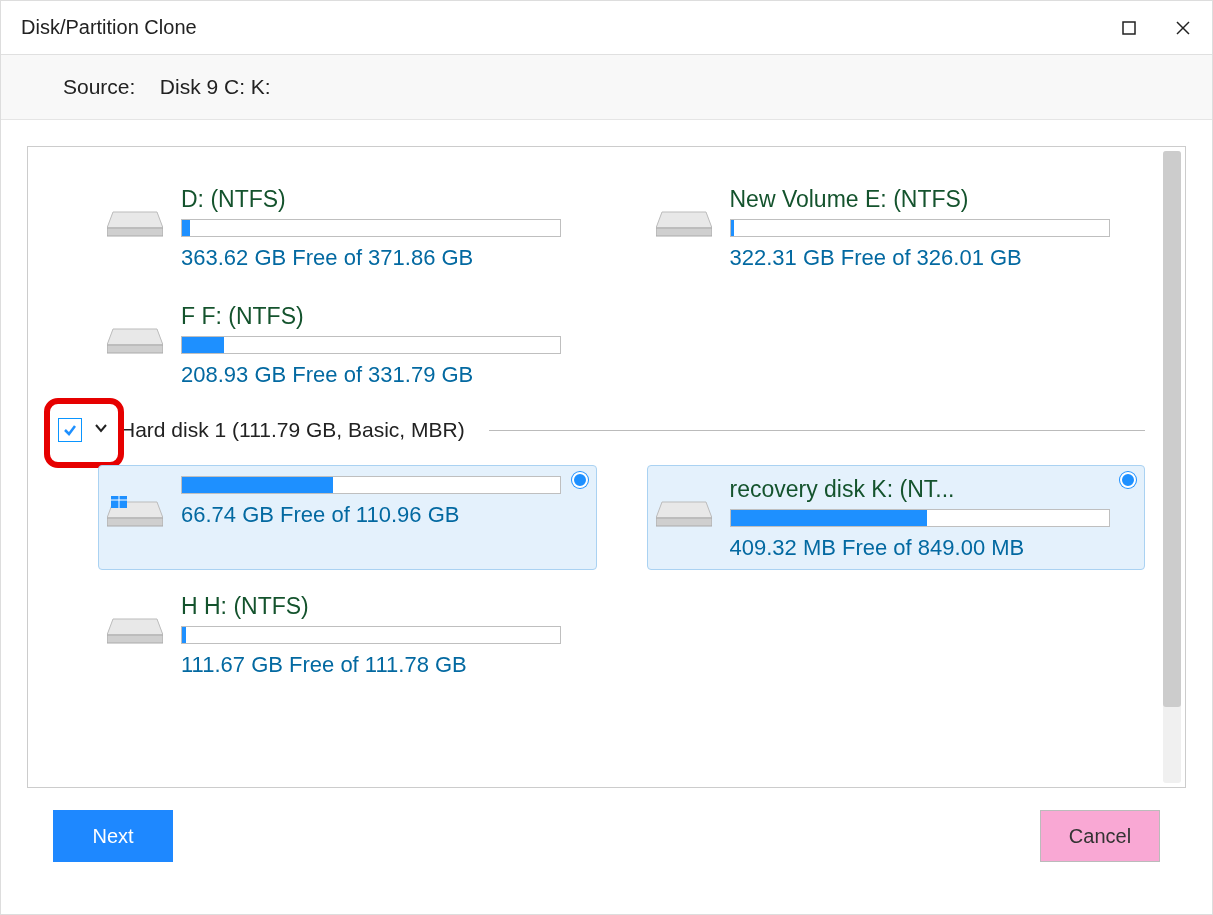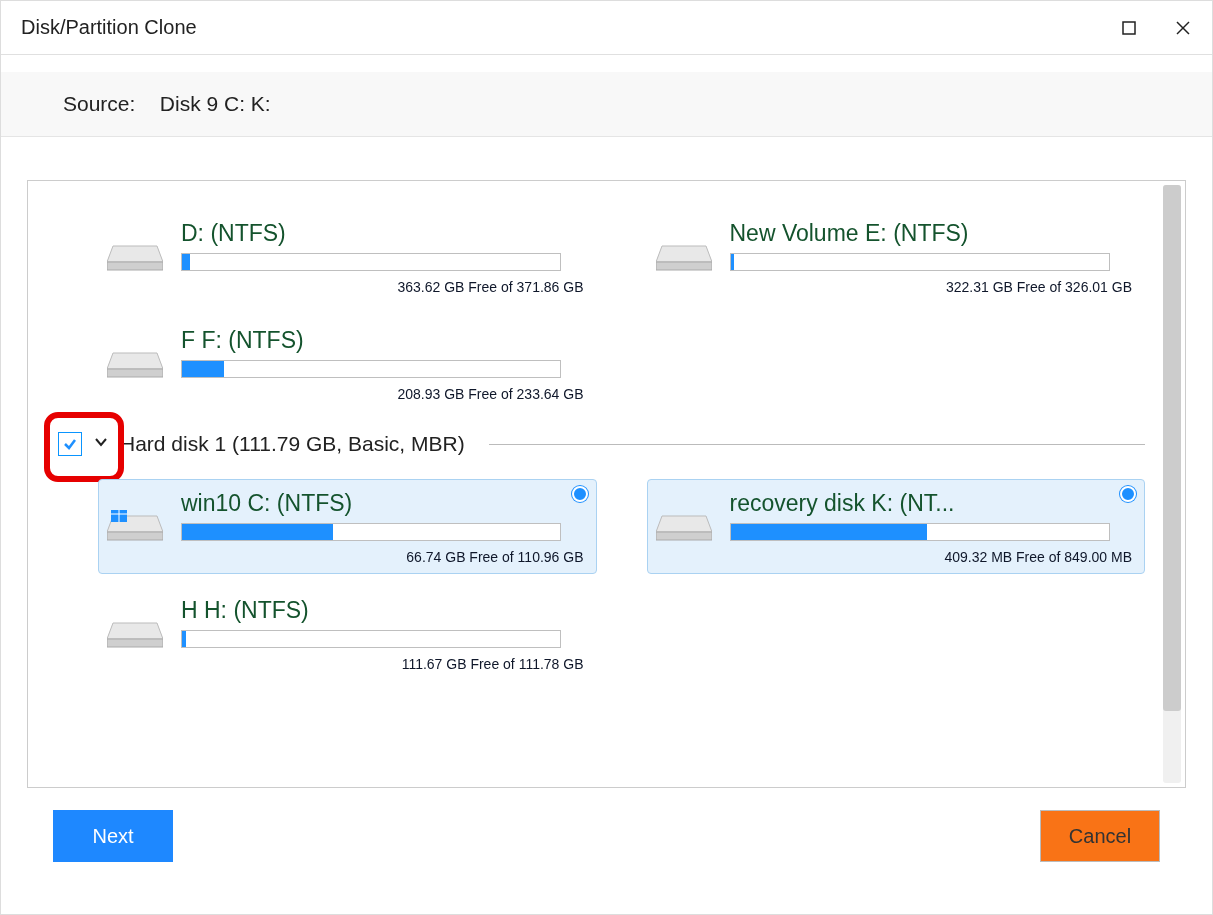--- a/index.html
+++ b/index.html
@@ -1,17 +1,17 @@
 <!DOCTYPE html>
 <html><head>
 <meta charset="utf-8">
 <style>
   * { box-sizing: border-box; margin: 0; padding: 0; font-family: "Segoe UI", Arial, sans-serif; }
   html, body { width: 1213px; height: 915px; background: #fff; }
-  .window { width: 1213px; height: 915px; border: 1px solid #ddd; display: flex; flex-direction: column; gap: 17px; }
+  .window { width: 1213px; height: 915px; border: 1px solid #ddd; display: flex; flex-direction: column; }
   .titlebar { height: 54px; display: flex; align-items: center; padding: 0 20px; border-bottom: 1px solid #e0e0e0; }
   .titlebar .title { font-size: 20px; color: #222; }
   .wincontrols { margin-left: auto; display: flex; gap: 36px; align-items: center; }
   .wincontrols .ctl { width: 18px; height: 18px; display: flex; align-items: center; justify-content: center; cursor: pointer; }
   .sourcebar { background: #f8f8f8; padding: 20px 34px; border-bottom: 1px solid #e5e5e5; }
   .sourcebar .lbl { font-size: 21px; color: #222; margin-right: 20px; margin-left: 28px; }
   .sourcebar .val { font-size: 21px; color: #222; }
   .content { flex: 1; padding: 26px; display: flex; flex-direction: column; }
   .panel { border: 1px solid #ccc; flex: 1; position: relative; overflow: hidden; }
   .scrollbar { position: absolute; top: 4px; right: 4px; width: 18px; height: calc(100% - 8px); background: #f0f0f0; border-radius: 3px; }
@@ -30,25 +30,25 @@
   .parts { display: grid; grid-template-columns: 1fr 1fr; gap: 12px 50px; margin-top: 12px; padding-left: 40px; }
   .partcard { display: flex; gap: 18px; align-items: flex-start; padding: 10px 12px 8px 8px; border-radius: 4px; border: 1px solid transparent; cursor: pointer; position: relative; }
   .partcard.selected { background: #e4f1fc; border-color: #aad2f2; }
   .seldot { position: absolute; top: 6px; right: 8px; width: 16px; height: 16px; border-radius: 50%; background: #1e90ff; border: 2px solid #fff; box-shadow: 0 0 0 1px #1e90ff; display: none; }
   .partcard.selected .seldot { display: block; }
   .diskicon { width: 56px; height: 34px; margin-top: 20px; }
   .partbody { flex: 1; }
   .partname { font-size: 23px; color: #14532d; margin-bottom: 6px; white-space: nowrap; overflow: hidden; text-overflow: ellipsis; max-width: 360px; }
   .bar { height: 18px; width: 100%; max-width: 380px; border: 1px solid #bfbfbf; background: #fff; position: relative; margin-bottom: 8px; }
   .bar .fill { height: 100%; background: #1e90ff; }
-  .usage { font-size: 14px; color: #0f172a; text-align: right; }
+  .usage { font-size: 22px; color: #0369a1; }
   .footer { display: flex; justify-content: space-between; gap: 22px; padding: 22px 26px 26px; }
   .btn { min-width: 120px; height: 52px; display: flex; align-items: center; justify-content: center; font-size: 20px; cursor: pointer; }
   .btn-primary { background: #1e88ff; color: #fff; border: 1px solid #1e88ff; }
-  .btn-secondary { background: #f97316; color: #333; border: 1px solid #bbb; }
+  .btn-secondary { background: #f9a8d4; color: #333; border: 1px solid #bbb; }
   .chkwrap { position: relative; }
 </style>
 </head>
 <body>
 
 <div class="window">
 
   <div class="titlebar">
     <div class="title">Disk/Partition Clone</div>
     <div class="wincontrols">
@@ -108,21 +108,21 @@
                 <svg class="diskicon" viewBox="0 0 56 34">
     <polygon points="6,6 50,6 56,22 0,22" fill="#e8e8e8" stroke="#bbb"></polygon>
     <rect x="0" y="22" width="56" height="8" fill="#cfcfcf" stroke="#aaa"></rect>
 
   </svg>
                 <div class="partbody">
                   <div class="partname">F F: (NTFS)</div>
                   <div class="bar">
                     <div class="fill" style="width: 11%;"></div>
                   </div>
-                  <div class="usage">208.93 GB Free of 233.64 GB</div>
+                  <div class="usage">208.93 GB Free of 331.79 GB</div>
                 </div>
               </div>
             </div>
           </div>
           <div class="diskblock">
             <div class="diskheader">
               <div class="chkwrap">
                 <div class="diskcheckbox checked">
                   <svg width="16" height="16" viewBox="0 0 16 16">
                     <polyline points="3,8 7,12 13,4" fill="none" stroke="#1e90ff" stroke-width="2.5"></polyline>
@@ -140,21 +140,20 @@
               <div class="partcard selected">
                 <div class="seldot"></div>
                 <svg class="diskicon" viewBox="0 0 56 34">
     <polygon points="6,6 50,6 56,22 0,22" fill="#e8e8e8" stroke="#bbb"></polygon>
     <rect x="0" y="22" width="56" height="8" fill="#cfcfcf" stroke="#aaa"></rect>
     <rect x="4" y="-4" width="16" height="16" fill="#1e90ff"></rect>
                   <line x1="12" y1="-4" x2="12" y2="12" stroke="#fff" stroke-width="1"></line>
                   <line x1="4" y1="4" x2="20" y2="4" stroke="#fff" stroke-width="1"></line>
   </svg>
                 <div class="partbody">
-                  <div class="partname">win10 C: (NTFS)</div>
                   <div class="bar">
                     <div class="fill" style="width: 40%;"></div>
                   </div>
                   <div class="usage">66.74 GB Free of 110.96 GB</div>
                 </div>
               </div>
               <div class="partcard selected">
                 <div class="seldot"></div>
                 <svg class="diskicon" viewBox="0 0 56 34">
     <polygon points="6,6 50,6 56,22 0,22" fill="#e8e8e8" stroke="#bbb"></polygon>

